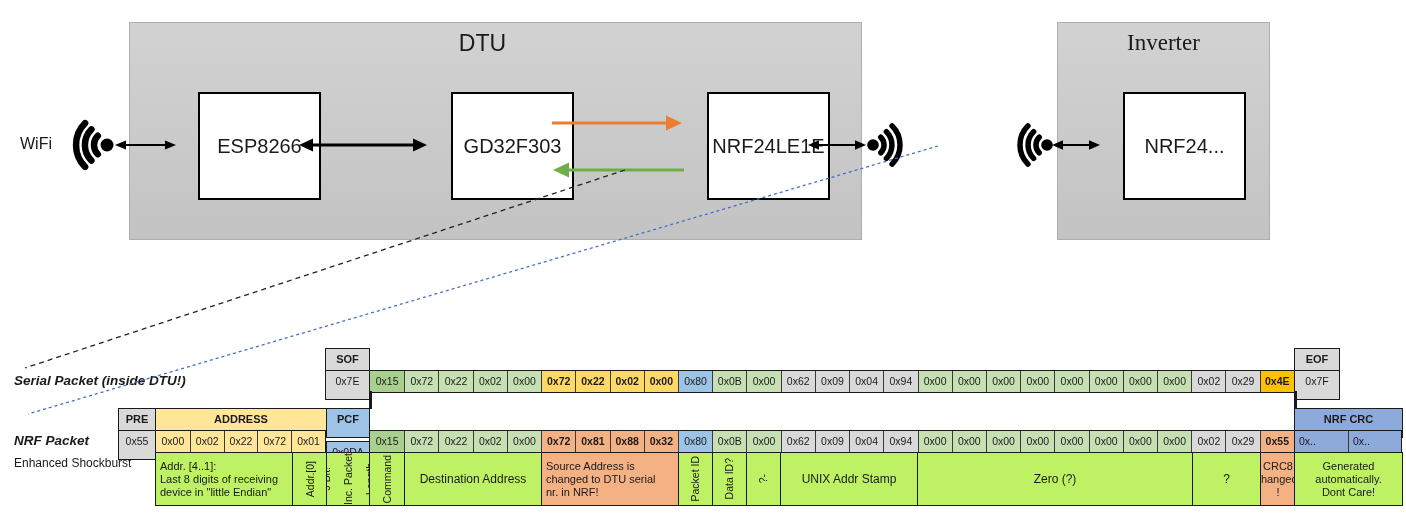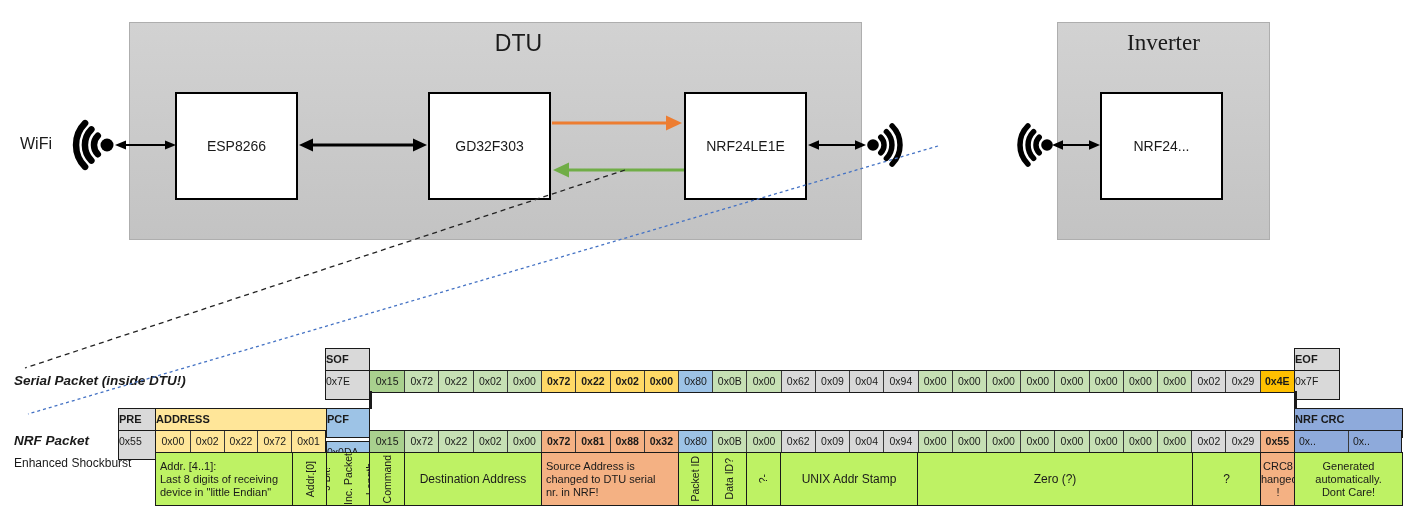--- a/index.html
+++ b/index.html
@@ -4,29 +4,29 @@
 <style>
   html,body{margin:0;padding:0;background:#fff;}
   #canvas{position:relative;width:1406px;height:523px;background:#fff;overflow:hidden;
           font-family:"Liberation Sans",sans-serif;color:#1a1a1a;}
 
   
   .graybox{position:absolute;background:linear-gradient(180deg,#d2d2d2,#c3c3c3);
            border:1px solid #aeaeae;box-sizing:border-box;z-index:1;}
   .boxtitle{position:absolute;text-align:center;font-size:23px;z-index:2;}
   .comp{position:absolute;background:#fff;border:2px solid #000;box-sizing:border-box;
-        display:flex;align-items:center;justify-content:center;font-size:14px;z-index:2;}
+        display:flex;align-items:center;justify-content:center;font-size:20px;z-index:2;margin-left:23px;}
   .wifilabel{position:absolute;left:20px;top:135px;font-size:16px;z-index:2;}
   #overlay{position:absolute;left:0;top:0;z-index:5;pointer-events:none;}
 
   
   .plabel{position:absolute;font-size:13.5px;font-weight:bold;font-style:italic;z-index:3;}
   .slabel{position:absolute;font-size:12px;z-index:3;}
   .hcell,.scell{position:absolute;box-sizing:border-box;border:1.5px solid #1a1a1a;
-        height:30px;line-height:20px;text-align:left;font-size:10.5px;z-index:3;background:#fff;overflow:hidden;}
+        height:30px;line-height:20px;text-align:center;font-size:10.5px;z-index:3;background:#fff;overflow:hidden;}
   .hcell{font-weight:bold;font-size:11px;}
   .strip{position:absolute;display:flex;box-sizing:border-box;border:1.5px solid #1a1a1a;
         height:23px;z-index:3;background:#fff;}
   .strip .cell{flex:0 0 34.22px;box-sizing:border-box;border-left:1px solid #3a3a3a;
         text-align:center;font-size:10.5px;line-height:20px;overflow:hidden;}
   .strip .cell:first-child{border-left:none;}
   .strip.addr .cell{flex:0 0 33.8px;}
   .strip.crc .cell{flex:0 0 53px;text-align:left;padding-left:4px;}
   .b{font-weight:bold;}
   
@@ -43,21 +43,21 @@
   .rot{writing-mode:vertical-rl;transform:rotate(180deg);font-size:10.5px;line-height:11px;}
   .rot span{display:block;}
   .vline{position:absolute;width:2.5px;background:#1a1a1a;z-index:3;}
 </style>
 </head>
 <body>
 
 <div id="canvas">
 
   <div class="graybox" style="left:129px;top:22px;width:733px;height:218px;"></div>
-  <div class="boxtitle" style="left:129px;top:30px;width:707px;padding-left:36px;">DTU</div>
+  <div class="boxtitle" style="left:129px;top:30px;width:707px;">DTU</div>
 
   <div class="graybox" style="left:1057px;top:22px;width:213px;height:218px;"></div>
   <div class="boxtitle" style="left:1057px;top:30px;width:213px;font-family:Liberation Serif, serif;">Inverter</div>
 
   <div class="comp" style="left:175px;top:92px;width:123px;height:108px;">ESP8266</div>
   <div class="comp" style="left:428px;top:92px;width:123px;height:108px;">GD32F303</div>
   <div class="comp" style="left:684px;top:92px;width:123px;height:108px;">NRF24LE1E</div>
   <div class="comp" style="left:1100px;top:92px;width:123px;height:108px;">NRF24...</div>
 
   <div class="wifilabel">WiFi</div>

